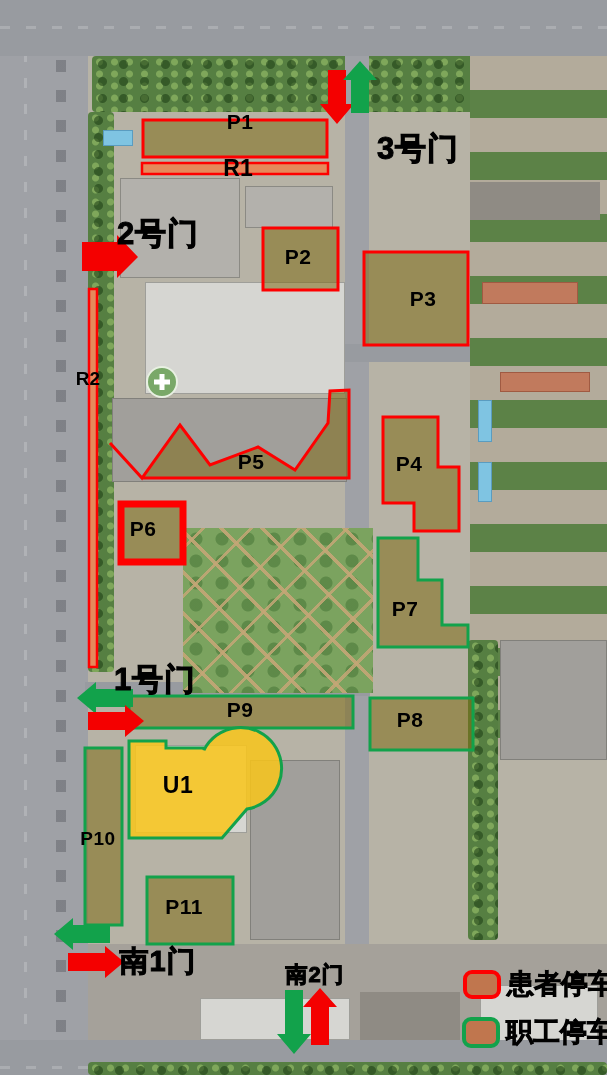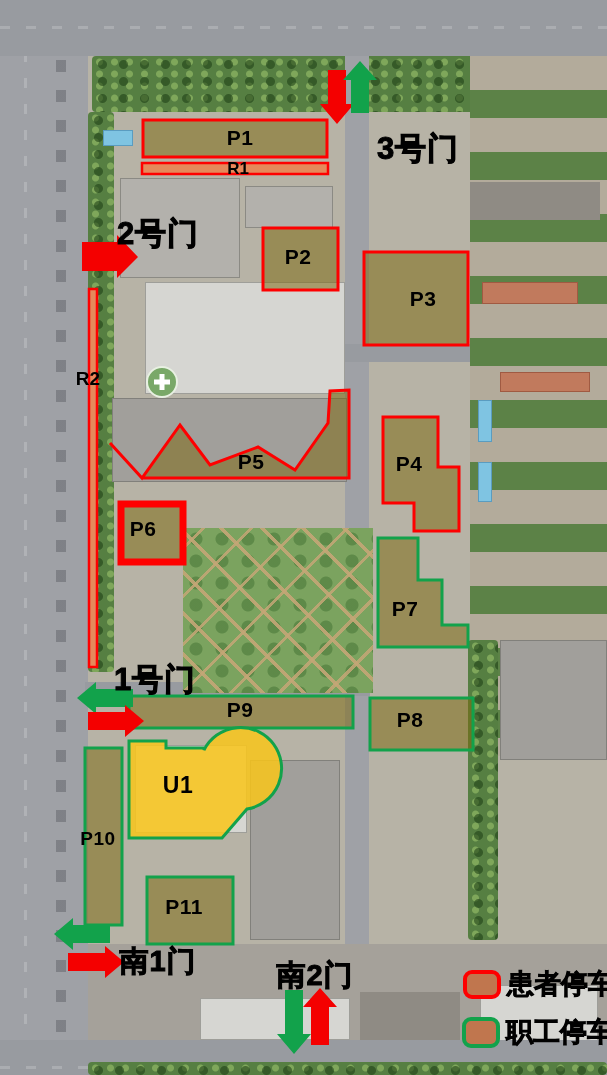--- a/index.html
+++ b/index.html
@@ -41,21 +41,21 @@
   .patient{stroke:#fe0000;stroke-width:3;}
   .patient.thick{stroke-width:7;}
   .staff{stroke:#12a24b;stroke-width:3;}
   .rroad{fill:#e5895b;stroke:#fe0000;stroke-width:2.5;}
   .u1{fill:rgba(249,198,26,.85);stroke:#12a24b;stroke-width:3;}
   .ar{fill:#f40000;}
   .ag{fill:#12a24b;}
   .lbl{position:absolute;z-index:3;transform:translate(-50%,-50%);font-weight:bold;
        color:#000;white-space:nowrap;line-height:1;}
   .zl{font-size:21px;letter-spacing:.5px;}
-  .rl{font-size:17px;}
+  .rl{font-size:23px;}
   .gate{font-size:31px;-webkit-text-stroke:1px #000;letter-spacing:1px;}
   .legend{position:absolute;z-index:4;display:flex;align-items:center;gap:6px;}
   .swatch{width:38px;height:29px;border-radius:9px;border:4px solid #fe0000;background:#c0764e;flex:0 0 auto;}
   .swatch.staff-s{border-color:#12a24b;height:31px;}
   .ltext{font-size:27px;font-weight:bold;color:#000;-webkit-text-stroke:.8px #000;white-space:nowrap;}
 </style>
 </head>
 <body>
 
 <div class="canvas">
@@ -113,40 +113,40 @@
     <polygon class="ag" points="351,113 351,80 343,80 360,61 377,80 369,80 369,113"></polygon>
     <polygon class="ar" points="82,242 117,242 117,235 138,257 117,278 117,271 82,271"></polygon>
     <polygon class="ag" points="133,689 96,689 96,682 77,698 96,714 96,707 133,707"></polygon>
     <polygon class="ar" points="88,712 125,712 125,705 144,721 125,737 125,730 88,730"></polygon>
     <polygon class="ag" points="110,925 73,925 73,918 54,934 73,950 73,943 110,943"></polygon>
     <polygon class="ar" points="68,953 105,953 105,946 124,962 105,978 105,971 68,971"></polygon>
     <polygon class="ag" points="285,990 303,990 303,1034 311,1034 294,1054 277,1034 285,1034"></polygon>
     <polygon class="ar" points="311,1045 311,1007 303,1007 320,988 337,1007 329,1007 329,1045"></polygon>
   </svg>
 
-  <div class="lbl zl" style="left:240px;top:137px">P1</div>
+  <div class="lbl zl" style="left:240px;top:121px">P1</div>
   <div class="lbl rl" style="left:238px;top:168px">R1</div>
   <div class="lbl zl" style="left:298px;top:256px">P2</div>
   <div class="lbl zl" style="left:423px;top:298px">P3</div>
   <div class="lbl rl" style="left:88px;top:378px;font-size:19px">R2</div>
   <div class="lbl zl" style="left:251px;top:461px">P5</div>
   <div class="lbl zl" style="left:143px;top:528px">P6</div>
   <div class="lbl zl" style="left:409px;top:463px">P4</div>
   <div class="lbl zl" style="left:405px;top:608px">P7</div>
   <div class="lbl zl" style="left:410px;top:719px">P8</div>
   <div class="lbl zl" style="left:240px;top:709px">P9</div>
   <div class="lbl zl" style="left:98px;top:838px;font-size:19px">P10</div>
   <div class="lbl zl" style="left:184px;top:906px">P11</div>
   <div class="lbl zl" style="left:178px;top:785px;font-size:23px">U1</div>
 
   <div class="lbl gate" style="left:418px;top:148px">3号门</div>
   <div class="lbl gate" style="left:158px;top:233px">2号门</div>
   <div class="lbl gate" style="left:155px;top:679px">1号门</div>
   <div class="lbl gate" style="left:158px;top:961px;font-size:29px">南1门</div>
-  <div class="lbl gate" style="left:315px;top:975px;font-size:29px">南2门</div>
+  <div class="lbl gate" style="left:315px;top:975px;font-size:22px">南2门</div>
 
   <div class="legend" style="left:463px;top:966px">
     <div class="swatch"></div>
     <div class="ltext">患者停车</div>
   </div>
   <div class="legend" style="left:462px;top:1014px">
     <div class="swatch staff-s"></div>
     <div class="ltext">职工停车</div>
   </div>
 

